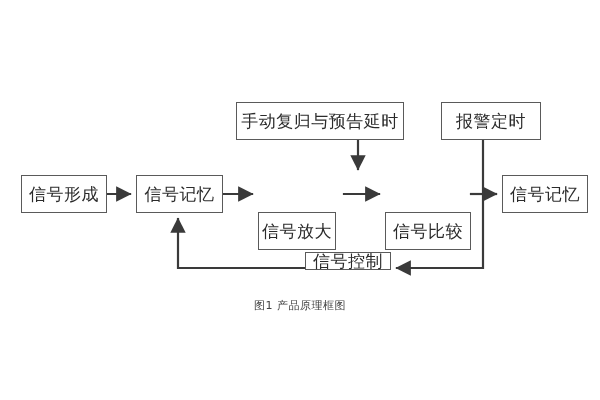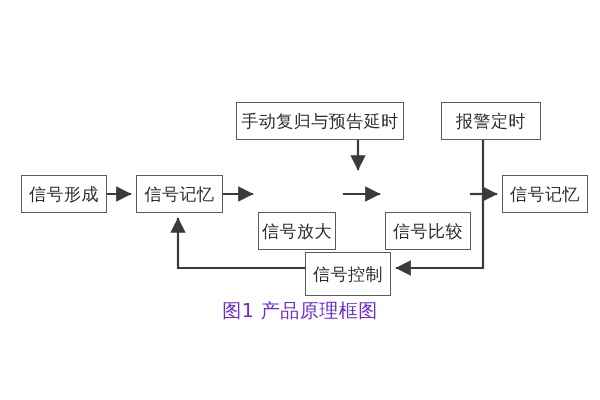--- a/index.html
+++ b/index.html
@@ -40,22 +40,22 @@
     width: 600px;
     height: 400px;
     pointer-events: none;
   }
   .caption {
     position: absolute;
     left: 0;
     top: 298px;
     width: 600px;
     text-align: center;
-    font-size: 19px;
-    color: #6d28d9;
+    font-size: 11px;
+    color: #404040;
     letter-spacing: 0.5px;
   }
 </style>
 </head>
 <body>
 
 <div id="canvas">
 
   <svg id="edges" viewBox="0 0 600 400" width="600" height="400">
     <defs>
@@ -103,19 +103,19 @@
   </div>
 
   <div class="node" style="left:236px; top:102px; width:168px; height:38px;">
     <span class="node-label">手动复归与预告延时</span>
   </div>
 
   <div class="node" style="left:441px; top:102px; width:100px; height:38px;">
     <span class="node-label">报警定时</span>
   </div>
 
-  <div class="node" style="left:305px; top:252px; width:86px; height:44px;">
+  <div class="node" style="left:305px; top:252px; width:86px; height:18px;">
     <span class="node-label">信号控制</span>
   </div>
 
   <div class="caption">图1 产品原理框图</div>
 
 </div>
 
 </body></html>

